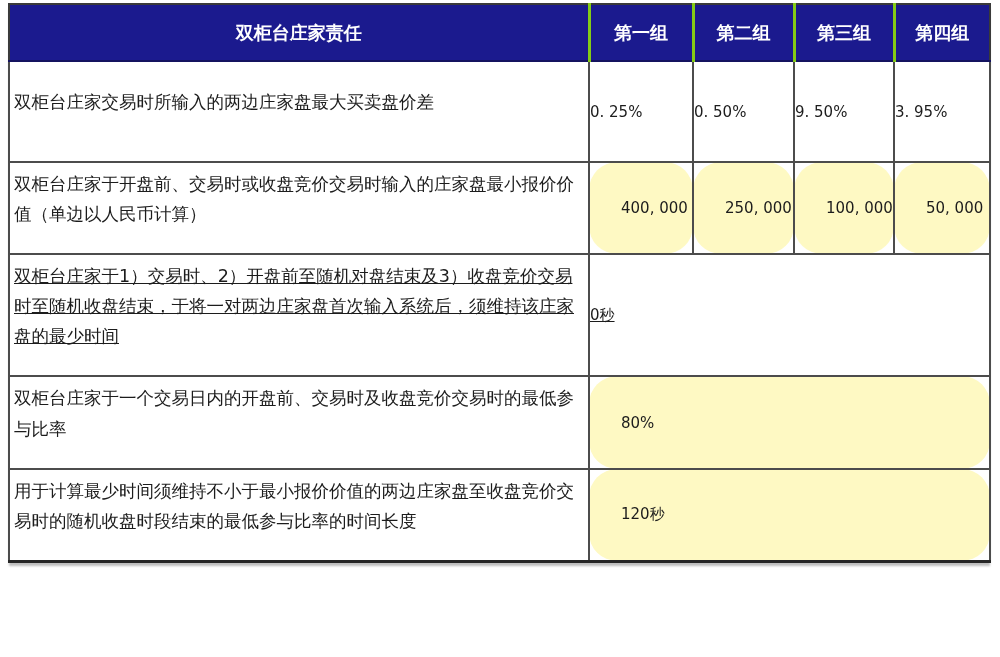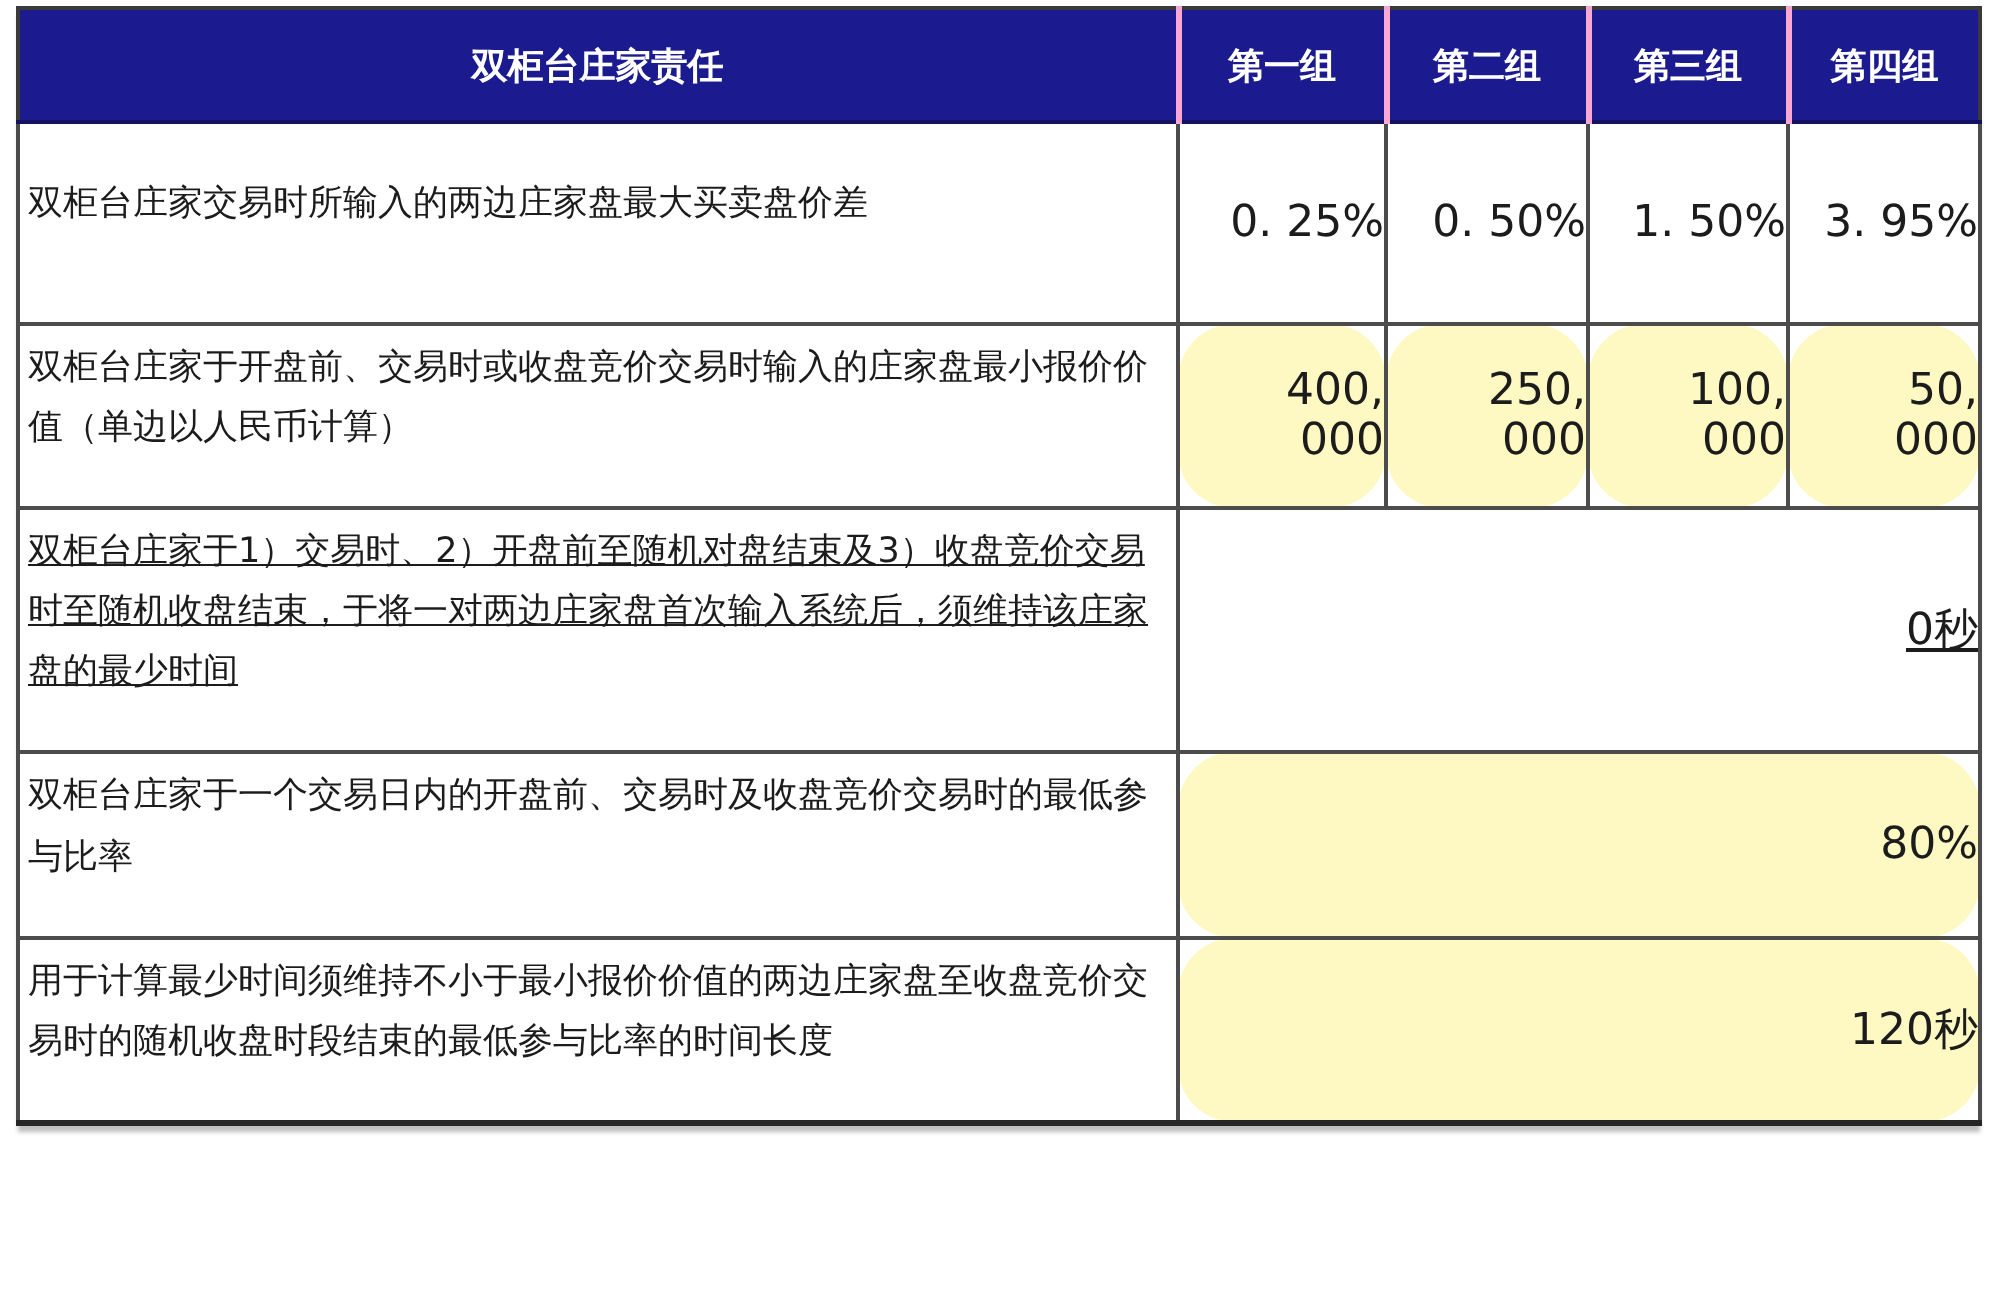--- a/index.html
+++ b/index.html
@@ -33,36 +33,36 @@
     background: #1b1a8e;
     color: #ffffff;
     font-weight: bold;
     font-size: 18px;
     height: 55px;
     text-align: center;
     vertical-align: middle;
     border-bottom: 2px solid #14135f;
     padding: 0;
   }
-  thead th + th { border-left: 3px solid #f9a8d4; }
+  thead th + th { border-left: 3px solid #84cc16; }
 
   tbody td {
     border: 2px solid #4c4c4c;
     vertical-align: middle;
     background: #ffffff;
   }
   td.label-cell {
     text-align: left;
     font-size: 17.5px;
     line-height: 1.72;
     padding: 6px 12px 24px 4px;
   }
   td.value-cell {
-    text-align: right;
-    font-size: 22px;
+    text-align: left;
+    font-size: 15px;
     padding: 0;
     border-radius: 28px;
   }
   td.shaded { background: #fef9c3; padding-left: 31px; }
 
   tr.h-r1 { height: 101px; }
   tr.h-r2 { height: 91px;  }
   tr.h-r3 { height: 98px; text-decoration: underline;  }
   tr.h-r4 { height: 86px;  }
   tr.h-r5 { height: 92px;  }
@@ -87,21 +87,21 @@
         <th>第二组</th>
         <th>第三组</th>
         <th>第四组</th>
       </tr>
     </thead>
     <tbody>
       <tr class="h-r1">
         <td class="label-cell">双柜台庄家交易时所输入的两边庄家盘最大买卖盘价差</td>
         <td class="value-cell">0. 25%</td>
         <td class="value-cell">0. 50%</td>
-        <td class="value-cell">1. 50%</td>
+        <td class="value-cell">9. 50%</td>
         <td class="value-cell">3. 95%</td>
       </tr>
       <tr class="h-r2">
         <td class="label-cell">双柜台庄家于开盘前、交易时或收盘竞价交易时输入的庄家盘最小报价价值（单边以人民币计算）</td>
         <td class="value-cell shaded">400, 000</td>
         <td class="value-cell shaded">250, 000</td>
         <td class="value-cell shaded">100, 000</td>
         <td class="value-cell shaded">50, 000</td>
       </tr>
       <tr class="h-r3">

